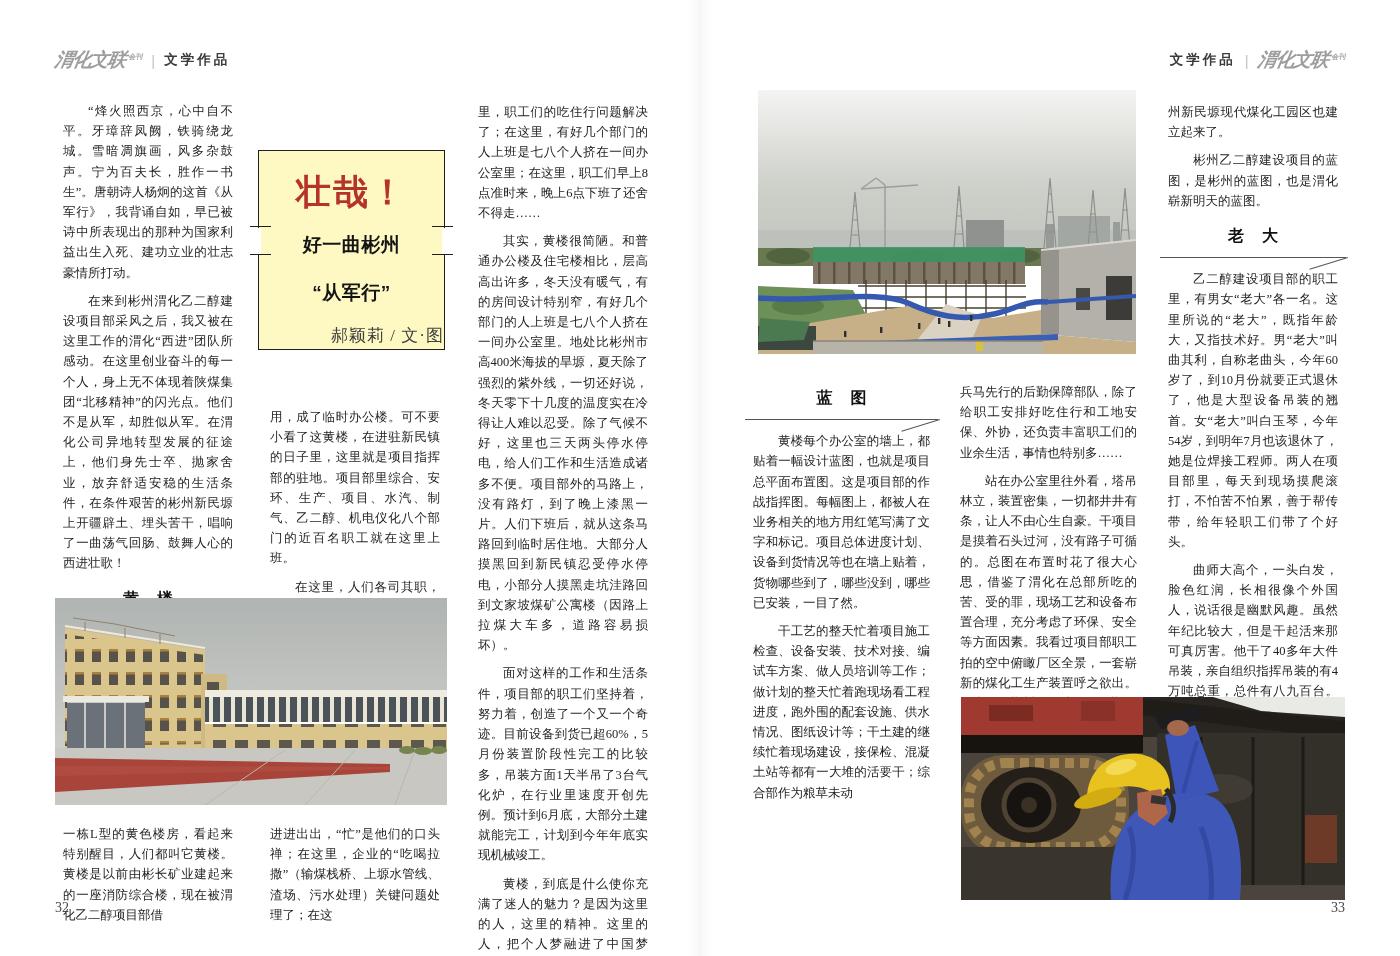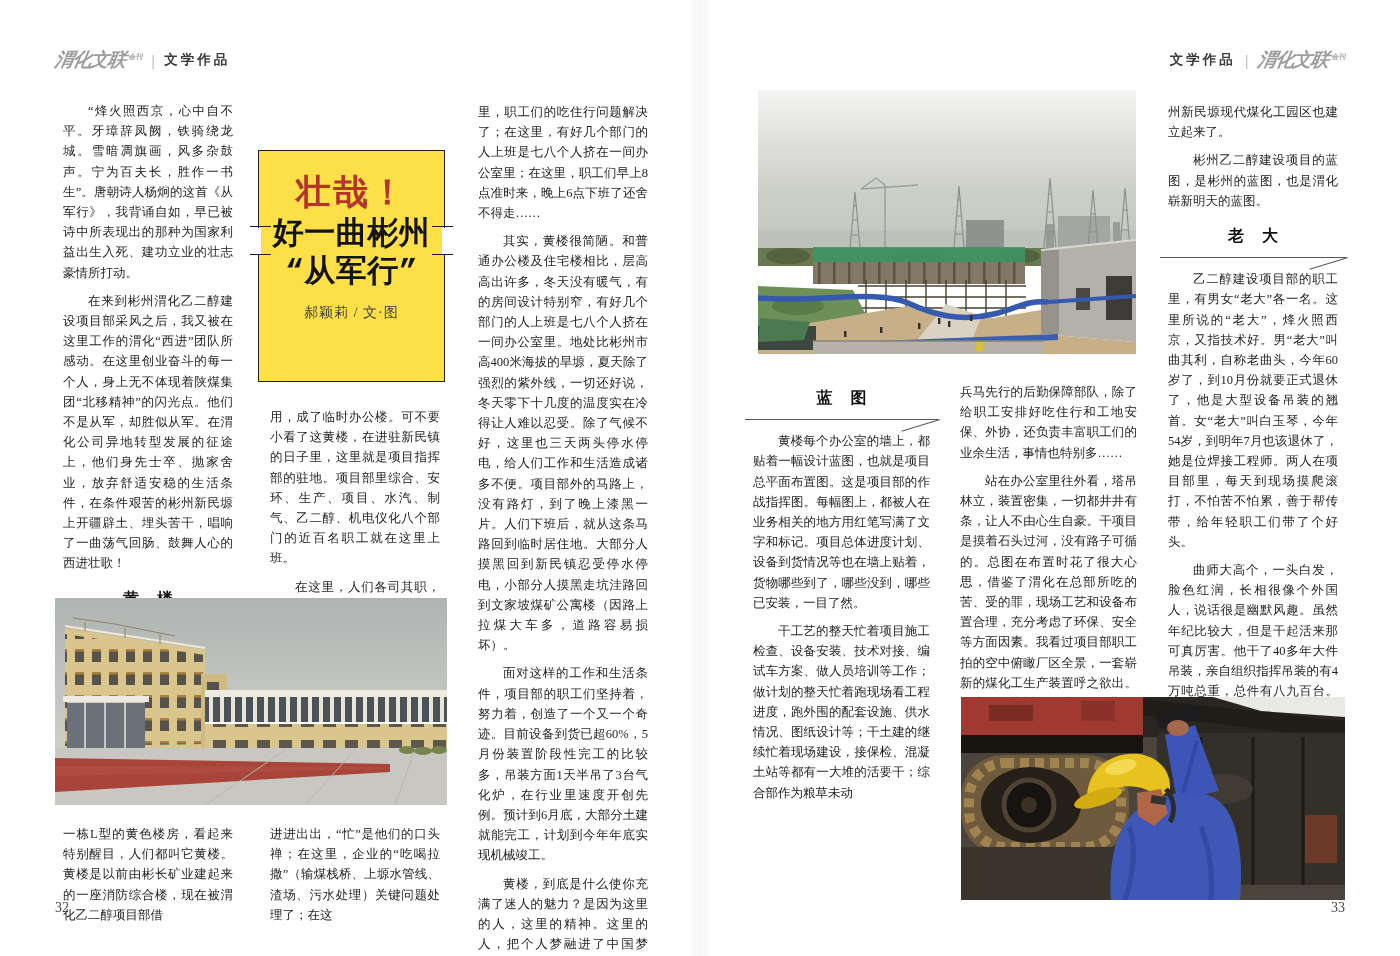--- a/index.html
+++ b/index.html
@@ -29,32 +29,32 @@
   
   .sec{margin:15px 0 9px;}
   .col .sec:first-child{margin-top:11px;}
   .sec-t{text-align:center;font-size:16px;font-weight:bold;color:#101010;letter-spacing:7px;
       padding-left:7px;font-family:"Liberation Serif",serif;}
   .sec-rule{position:relative;height:14px;}
   .sec-rule::before{content:'';position:absolute;left:0;right:0;top:11px;border-top:1px solid #565656;}
   .sec-rule::after{content:'';position:absolute;right:-2px;bottom:2px;width:40px;
       border-top:1px solid #565656;transform:rotate(-17deg);transform-origin:right bottom;}
   
-  .tbox{position:absolute;left:258px;top:150px;width:187px;height:232px;background:#fde047;
+  .tbox{position:absolute;left:258px;top:150px;width:187px;height:200px;background:#fef9c3;
       border:1.5px solid #1f1f1f;box-sizing:border-box;text-align:center;}
   .tbox .gap{position:absolute;width:5px;height:27px;background:#fff;top:77px;}
   .tbox .gapL{left:-3px;} .tbox .gapR{right:-3px;}
   .tbox .tick{position:absolute;width:21px;border-top:1.5px solid #1f1f1f;}
   .tbox .tl1{left:-9px;top:75px;} .tbox .tl2{left:-9px;top:103px;}
   .tbox .tr1{right:-9px;top:75px;} .tbox .tr2{right:-9px;top:103px;}
   .tbox-kicker{margin-top:18px;font-size:35px;font-weight:bold;color:#b5332a;letter-spacing:2px;
       font-family:"Liberation Serif",serif;}
-  .tbox-line{font-family:Liberation Mono, monospace;font-weight:900;font-size:31px;
-      color:#141414;line-height:38px;letter-spacing:0.5px;}
-  .tbox-byline{margin-top:12px;font-size:14px;color:#3f3f3f;letter-spacing:1px;}
+  .tbox-line{font-family:Liberation Sans, sans-serif;font-weight:900;font-size:19px;
+      color:#141414;line-height:38px;letter-spacing:0.5px;margin-top:10px;}
+  .tbox-byline{margin-top:12px;font-size:17px;color:#3f3f3f;letter-spacing:1px;text-align:right;}
   
   .photo{position:absolute;overflow:hidden;background:#fff;}
   #photo-building{left:55px;top:598px;width:392px;height:207px;}
   #photo-site{left:758px;top:90px;width:378px;height:264px;}
   #photo-worker{left:961px;top:697px;width:384px;height:203px;}
   .photo svg{display:block;}
   
   .pgnum{position:absolute;font-size:14px;color:#474747;}
   #pg32{left:55px;top:900px;} #pg33{right:55px;top:900px;}
 </style>
@@ -296,21 +296,21 @@
     <p>站在办公室里往外看，塔吊林立，装置密集，一切都井井有条，让人不由心生自豪。干项目是摸着石头过河，没有路子可循的。总图在布置时花了很大心思，借鉴了渭化在总部所吃的苦、受的罪，现场工艺和设备布置合理，充分考虑了环保、安全等方面因素。我看过项目部职工拍的空中俯瞰厂区全景，一套崭新的煤化工生产装置呼之欲出。因为渭化彬州乙二醇项目，彬</p>
   </div>
 
   <div class="col" id="col6">
     <p class="cont">州新民塬现代煤化工园区也建立起来了。</p>
     <p>彬州乙二醇建设项目的蓝图，是彬州的蓝图，也是渭化崭新明天的蓝图。</p>
     <div class="sec">
       <div class="sec-t">老 大</div>
       <div class="sec-rule"></div>
     </div>
-    <p>乙二醇建设项目部的职工里，有男女“老大”各一名。这里所说的“老大”，烽火照西京，又指技术好。男“老大”叫曲其利，自称老曲头，今年60岁了，到10月份就要正式退休了，他是大型设备吊装的翘首。女“老大”叫白玉琴，今年54岁，到明年7月也该退休了，她是位焊接工程师。两人在项目部里，每天到现场摸爬滚打，不怕苦不怕累，善于帮传带，给年轻职工们带了个好头。</p>
+    <p>乙二醇建设项目部的职工里，有男女“老大”各一名。这里所说的“老大”，既指年龄大，又指技术好。男“老大”叫曲其利，自称老曲头，今年60岁了，到10月份就要正式退休了，他是大型设备吊装的翘首。女“老大”叫白玉琴，今年54岁，到明年7月也该退休了，她是位焊接工程师。两人在项目部里，每天到现场摸爬滚打，不怕苦不怕累，善于帮传带，给年轻职工们带了个好头。</p>
     <p>曲师大高个，一头白发，脸色红润，长相很像个外国人，说话很是幽默风趣。虽然年纪比较大，但是干起活来那可真厉害。他干了40多年大件吊装，亲自组织指挥吊装的有4万吨总重，总件有八九百台。从35岁调入渭化起，接连干了渭化的一、二、三期项目。丰富的经验，高度的责任心，让他一直深得人们尊敬。</p>
   </div>
 
   <div class="photo" id="photo-worker">
     <svg width="384" height="203" viewBox="0 0 384 203" xmlns="http://www.w3.org/2000/svg">
       <rect width="384" height="203" fill="#4a443c"></rect>
 
       <rect x="0" y="0" width="182" height="42" fill="#a03a30"></rect>
       <rect x="28" y="8" width="44" height="16" fill="#7c2b23"></rect>
       <rect x="120" y="4" width="34" height="20" fill="#8a3129"></rect>

